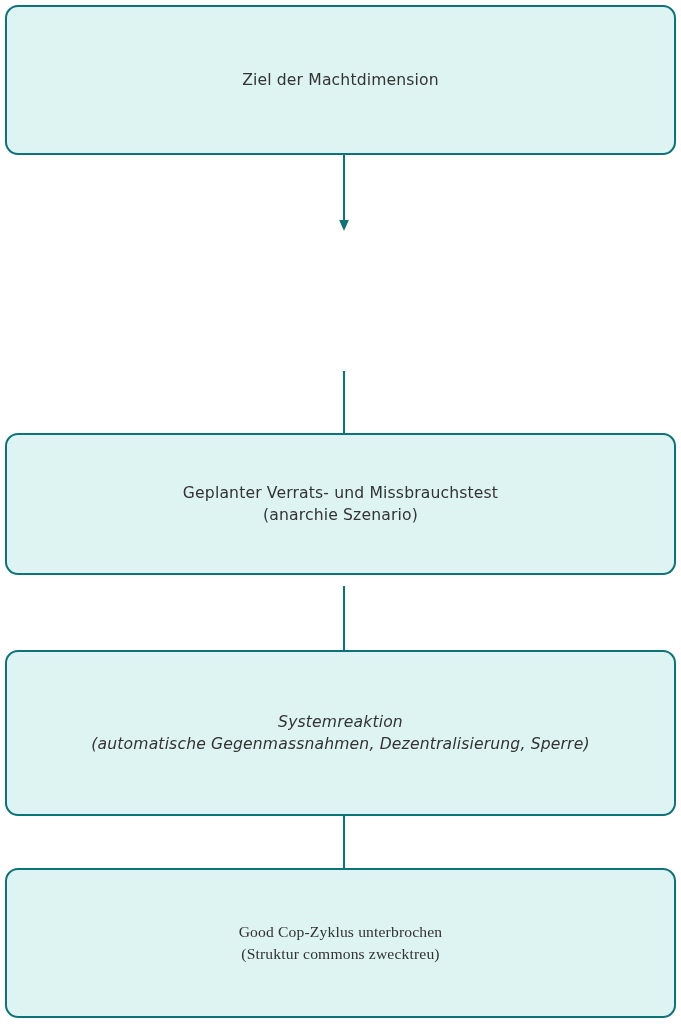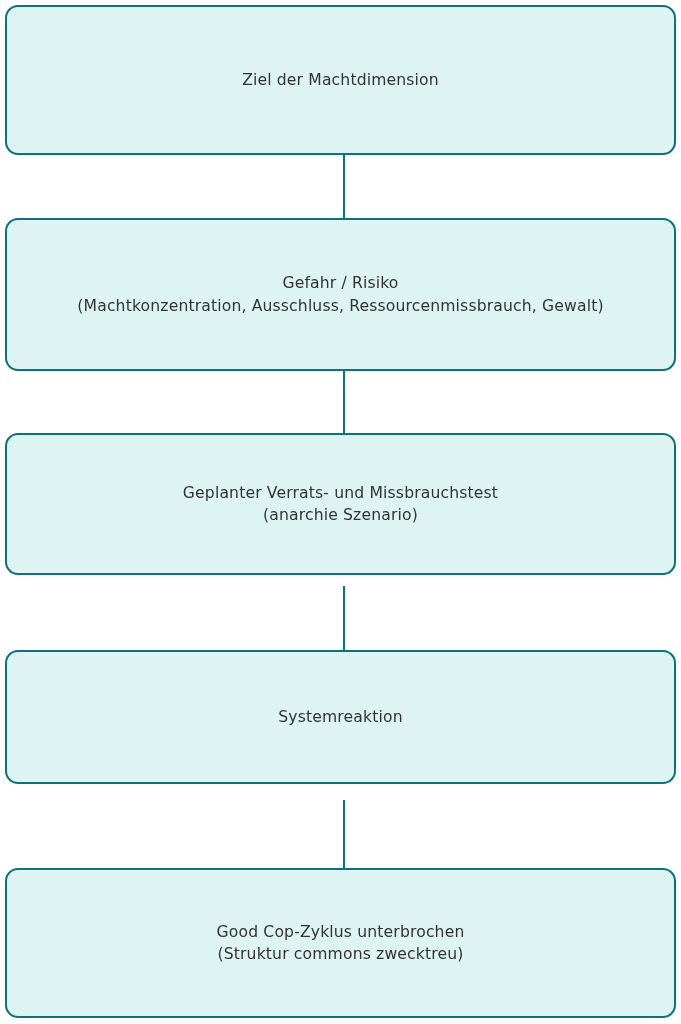--- a/index.html
+++ b/index.html
@@ -38,22 +38,22 @@
     line-height: 1.42;
     letter-spacing: 0.01em;
     white-space: nowrap;
   }
   .node-text .line {
     display: block;
   }
   .node-1 { top: 5px;   height: 150px; }
   .node-2 { top: 218px; height: 153px; }
   .node-3 { top: 433px; height: 142px; }
-  .node-4 { top: 650px; height: 134px; }
-  .node-5 { top: 868px; height: 150px; }
+  .node-4 { top: 650px; height: 166px; font-style: italic; }
+  .node-5 { top: 868px; height: 150px; font-family: Liberation Serif, serif; }
 
   .flow-edge {
     position: absolute;
     left: 0;
     top: 0;
     width: 681px;
     height: 1024px;
     z-index: 1;
     pointer-events: none;
   }
@@ -89,37 +89,32 @@
       <polygon class="edge-head" points="344,881 339.2,870 348.8,870"></polygon>
     </g>
   </svg>
 
   <div class="flow-node node-1">
     <div class="node-text">
       <span class="line">Ziel der Machtdimension</span>
     </div>
   </div>
 
-  <div class="flow-node node-2">
-    <div class="node-text">
-      <span class="line">Gefahr / Risiko</span>
-      <span class="line">(Machtkonzentration, Ausschluss, Ressourcenmissbrauch, Gewalt)</span>
-    </div>
-  </div>
 
   <div class="flow-node node-3">
     <div class="node-text">
       <span class="line">Geplanter Verrats- und Missbrauchstest</span>
       <span class="line">(anarchie Szenario)</span>
     </div>
   </div>
 
   <div class="flow-node node-4">
     <div class="node-text">
       <span class="line">Systemreaktion</span>
+      <span class="line">(automatische Gegenmassnahmen, Dezentralisierung, Sperre)</span>
     </div>
   </div>
 
   <div class="flow-node node-5">
     <div class="node-text">
       <span class="line">Good Cop-Zyklus unterbrochen</span>
       <span class="line">(Struktur commons zwecktreu)</span>
     </div>
   </div>
 

